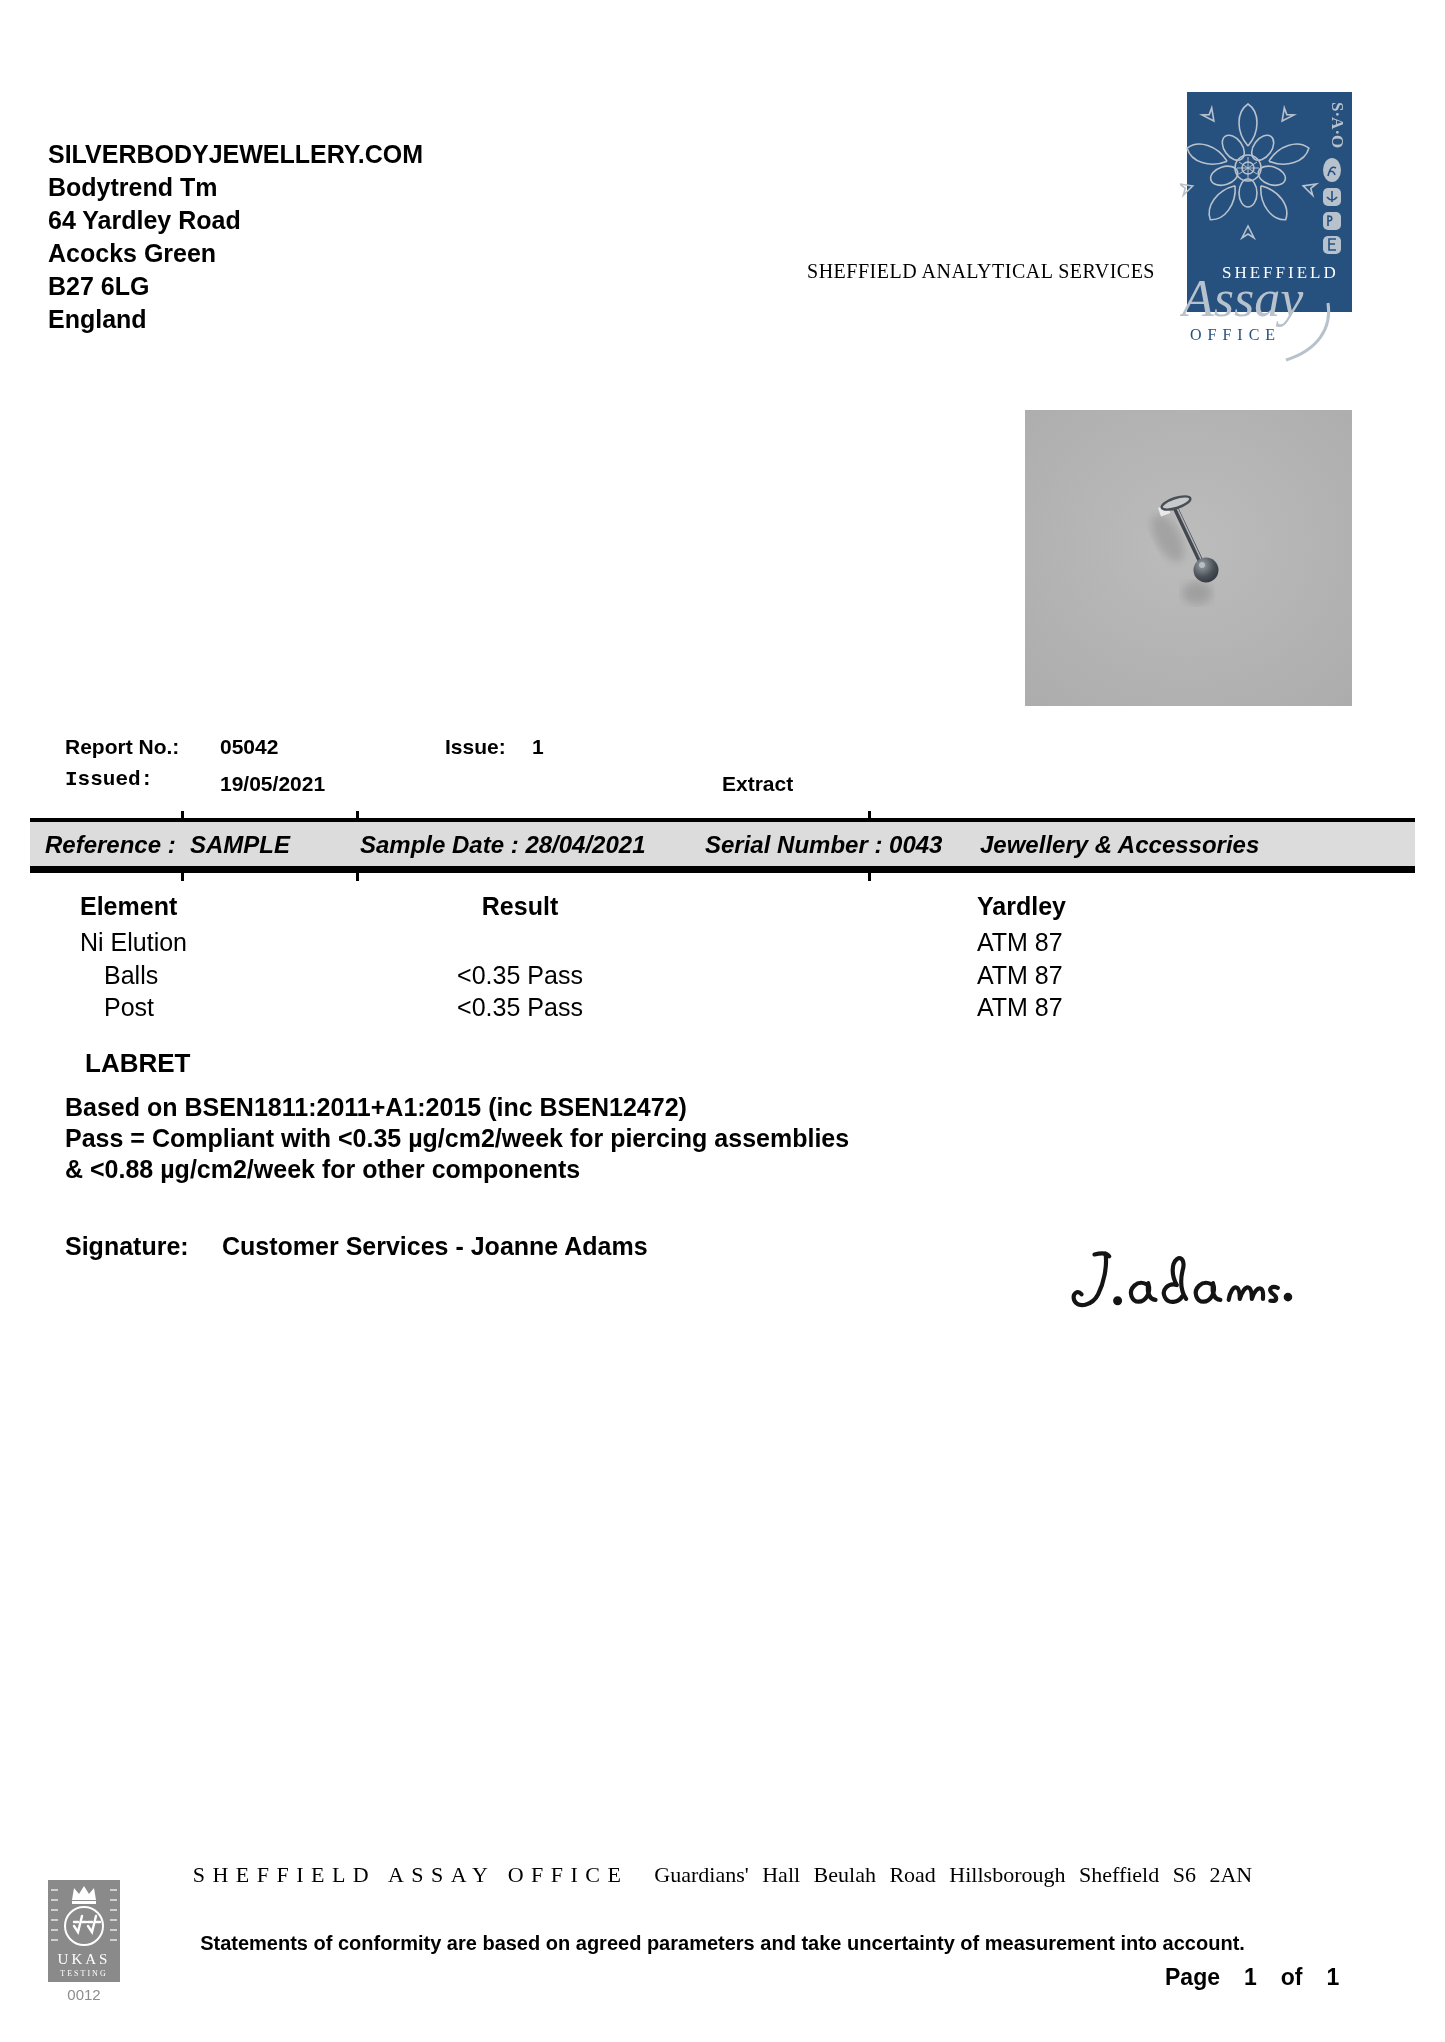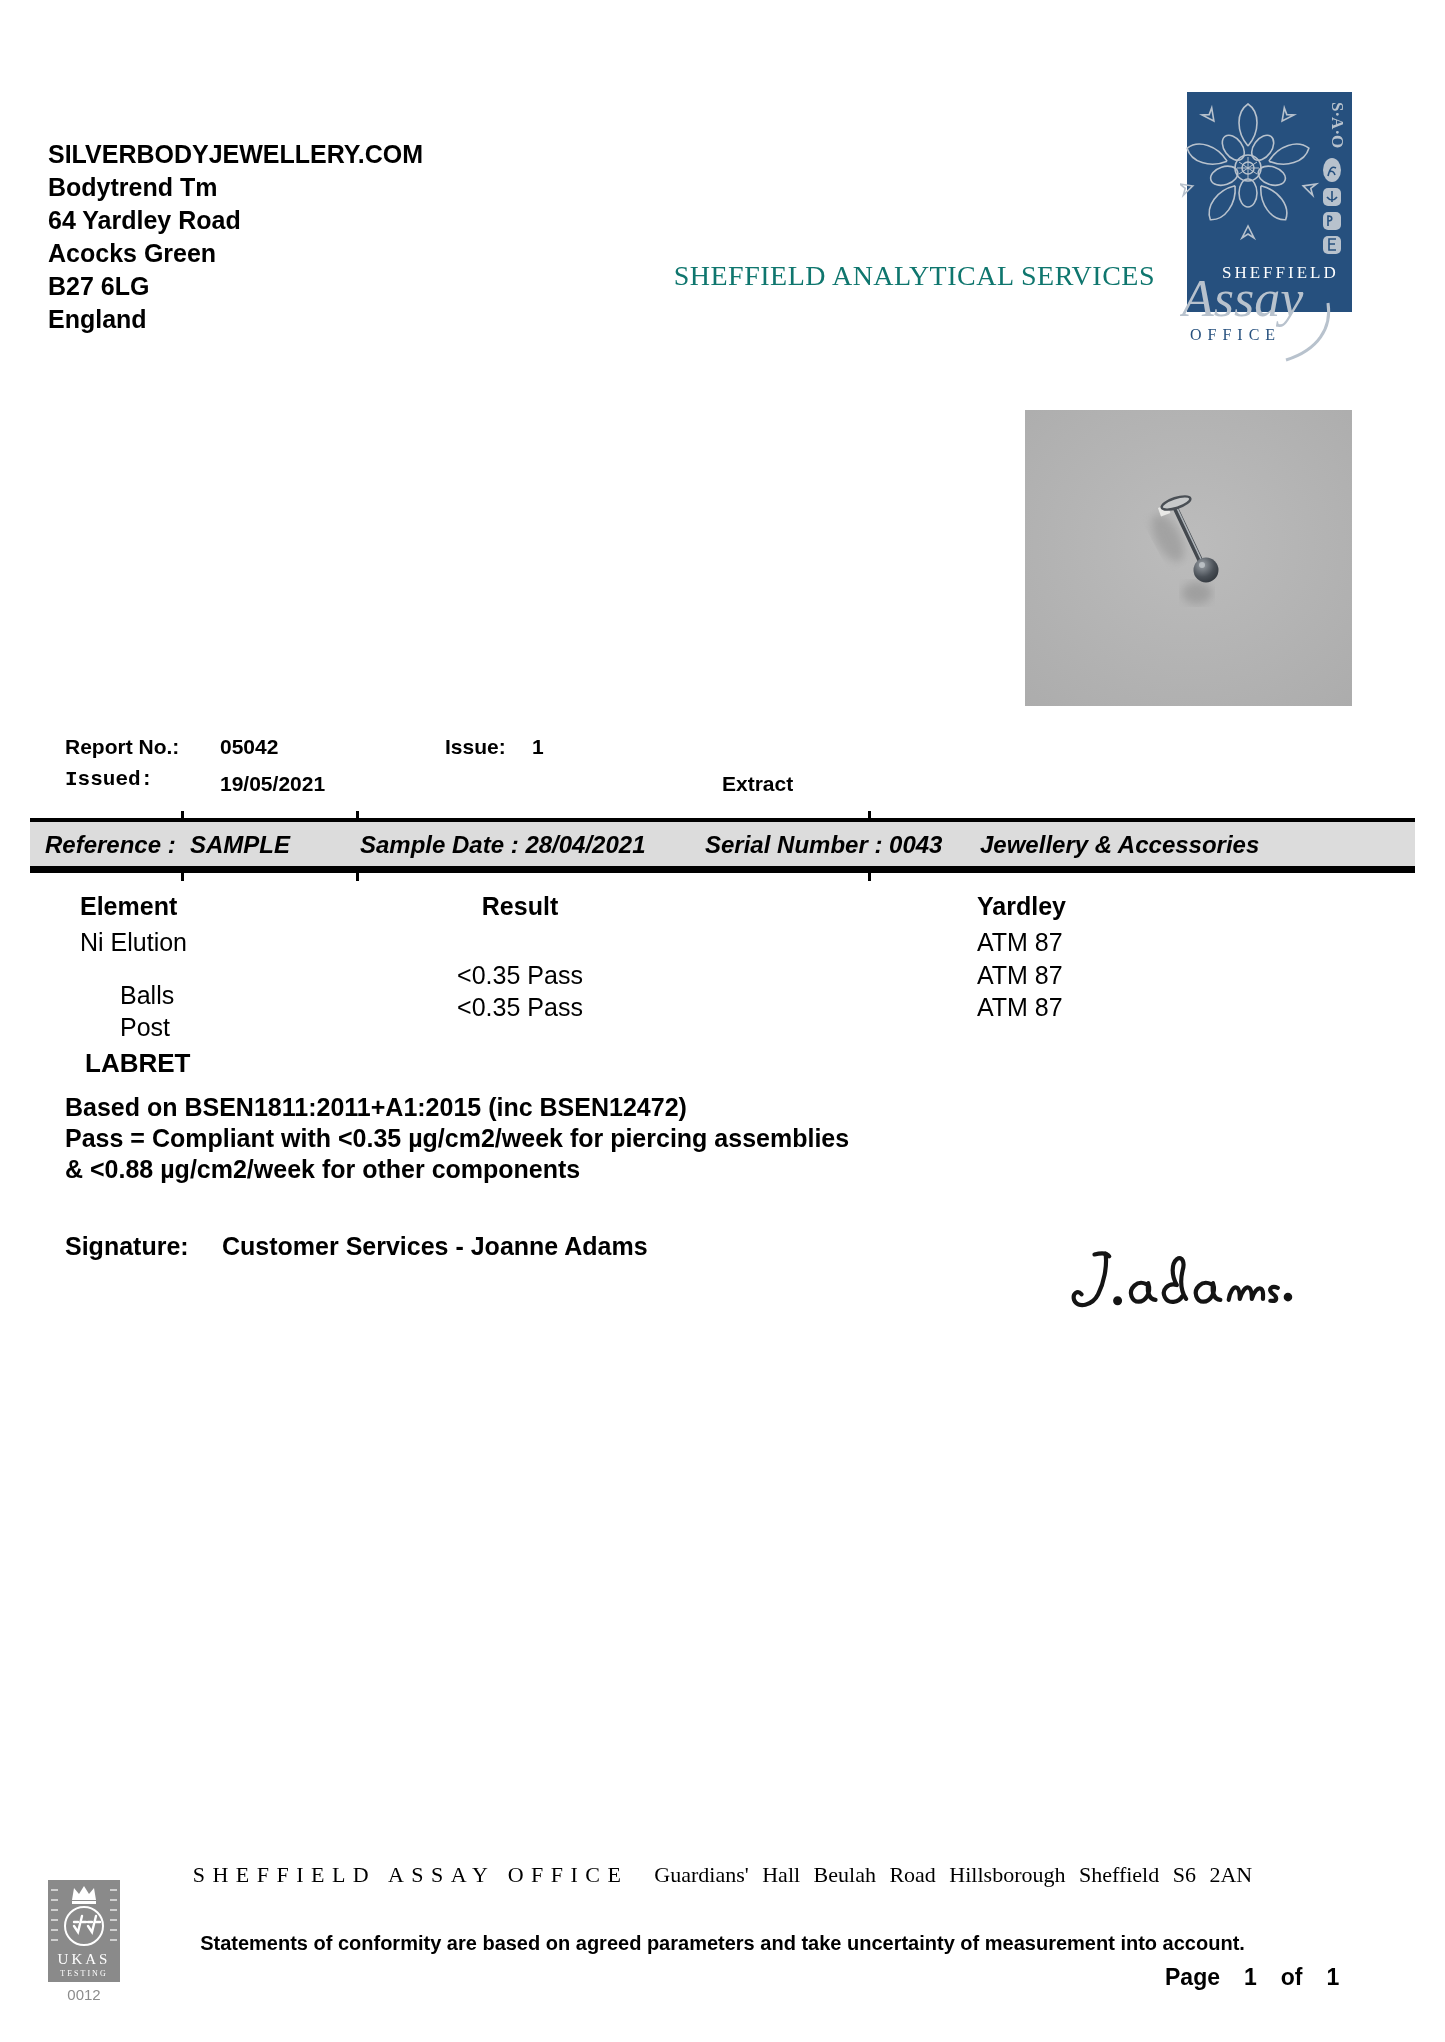--- a/index.html
+++ b/index.html
@@ -9,21 +9,21 @@
     background:#ffffff;
     font-family:"Liberation Sans", sans-serif;
     color:#000;
     overflow:hidden;
     margin:0 auto;
   }
   
   .recipient{position:absolute;left:48px;top:138px;font-weight:bold;font-size:25px;line-height:33px;}
   
   .division{position:absolute;left:520px;top:260px;width:635px;text-align:right;font-family:"Liberation Serif", serif;}
-  .division .title{font-size:28px;color:#0f766e;letter-spacing:.5px;}
+  .division .title{font-size:20px;color:#000000;letter-spacing:.5px;}
   .division .subtitle{font-size:24px;color:#111;margin-top:5px;}
   
   .logo{position:absolute;left:1180px;top:88px;width:180px;height:290px;}
   
   .photo{position:absolute;left:1025px;top:410px;width:327px;height:296px;}
   
   .meta{position:absolute;left:0;top:0;width:100%;}
   .meta div{position:absolute;font-weight:bold;font-size:21px;white-space:nowrap;}
   .m-rn-l{left:65px;top:735px;}  .m-rn-v{left:220px;top:735px;}
   .m-is-l{left:445px;top:735px;} .m-is-v{left:532px;top:735px;}
@@ -37,21 +37,21 @@
   .refbar .cell{position:absolute;top:9px;font-weight:bold;font-size:24px;white-space:nowrap;}
   .c-ref-l{left:15px;} .c-ref-v{left:160px;} .c-sd{left:330px;} .c-sn{left:675px;} .c-cat{left:950px;}
   .tick{position:absolute;width:3px;background:#000;}
   .tick.up{top:-7px;height:11px;}
   .tick.dn{bottom:-8px;height:15px;}
   .t1{left:151px;} .t2{left:326px;} .t3{left:838px;}
   
   .rtable{position:absolute;left:0;top:0;width:100%;font-size:25px;}
   .rtable .hdr{font-weight:bold;}
   .rtable div{position:absolute;white-space:nowrap;}
-  .col-el{left:80px;} .col-el.ind{left:120px;margin-top:20px;}
+  .col-el{left:80px;} .col-el.ind{left:104px;}
   .col-res{left:400px;width:240px;text-align:center;}
   .col-met{left:977px;}
   .ry-h{top:892px;} .ry-0{top:928px;} .ry-1{top:961px;} .ry-2{top:993px;}
   
   .sample-name{position:absolute;left:85px;top:1048px;font-weight:bold;font-size:26px;}
   .notes{position:absolute;left:65px;top:1092px;font-weight:bold;font-size:25px;line-height:31px;}
   .sig-row{position:absolute;left:0;top:1232px;width:100%;font-weight:bold;font-size:25px;}
   .sig-row .lab{position:absolute;left:65px;}
   .sig-row .val{position:absolute;left:222px;}
   .handsig{position:absolute;left:1050px;top:1238px;width:250px;height:95px;}

